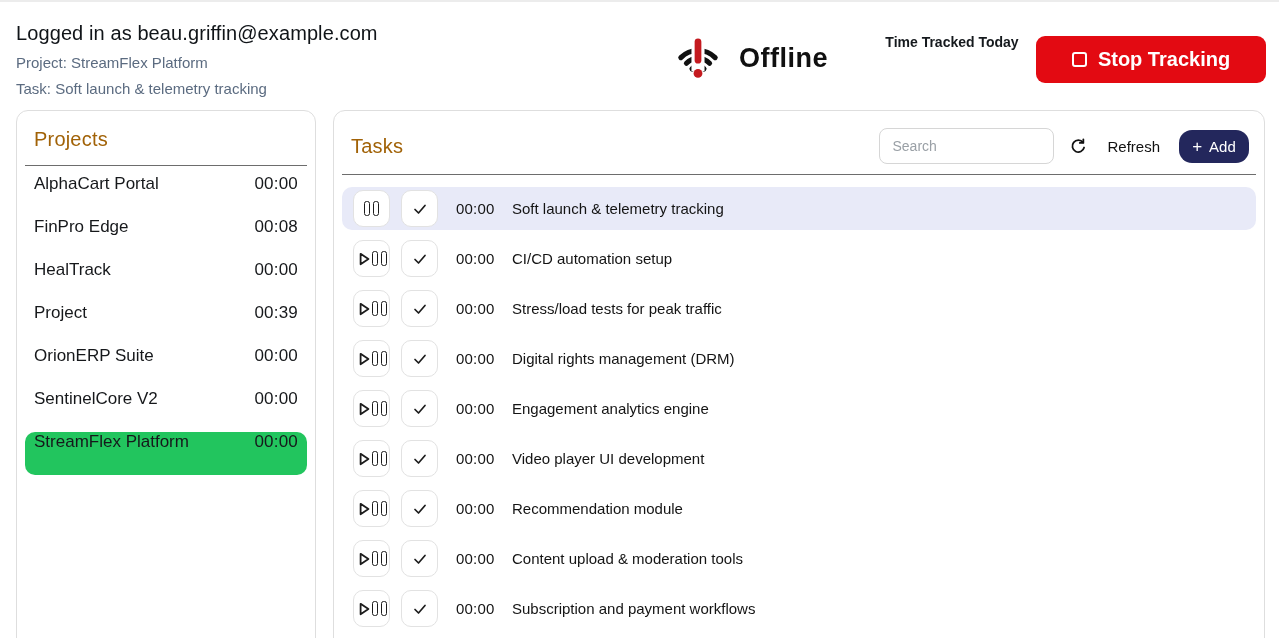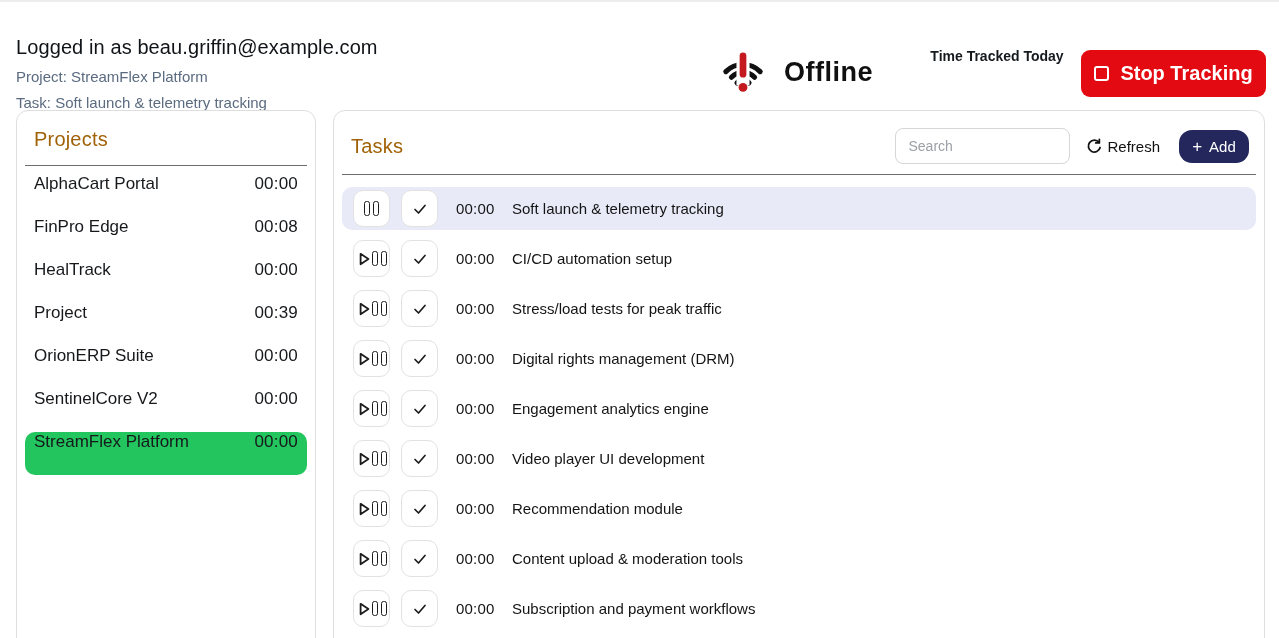--- a/index.html
+++ b/index.html
@@ -8,34 +8,34 @@
     font-family: "Liberation Sans", sans-serif;
     background: #ffffff;
     color: #151515;
     border-top: 2px solid #ececec;
     overflow: hidden;
   }
   
   .header {
     display: flex;
     align-items: flex-start;
-    padding: 24px 13px 0 16px;
+    padding: 10px 13px 0 16px;
     height: 108px;
   }
   .header-left { flex: 1 1 auto; }
   .logged-in { font-size: 20px; color: #101418; margin-top: 10px; letter-spacing: .1px; }
   .meta { font-size: 15px; color: #5b6b80; margin-top: 9px; }
   .offline-group { display: flex; align-items: center; gap: 12px; margin-top: 18px; margin-right: 56px; }
   .offline-label { font-size: 27px; font-weight: bold; color: #101010; letter-spacing: .5px; }
   .time-block { text-align: center; margin-top: 22px; margin-right: 16px; min-width: 136px; }
   .tt-label { font-size: 14px; font-weight: bold; color: #15191d; }
   .tt-value { font-size: 31px; color: #0e1114; margin-top: 2px; letter-spacing: .5px; }
   .stop-btn {
     display: flex; align-items: center; justify-content: center; gap: 11px;
-    width: 185px; height: 47px; margin-top: 24px;
+    width: 230px; height: 47px; margin-top: 24px;
     background: #e30a12; color: #ffffff; border: none; border-radius: 9px;
     font-family: inherit; font-size: 20px; font-weight: bold; cursor: pointer;
   }
   .stop-ico { width: 15px; height: 15px; border: 2px solid #ffffff; border-radius: 3px; display: inline-block; }
   
   .main { display: flex; gap: 17px; padding: 0 14px 0 16px; align-items: flex-start; }
   .card {
     border: 1px solid #dedede; border-radius: 12px;
     padding: 17px 8px 8px; background: #fff; height: 560px;
   }
@@ -56,21 +56,21 @@
   
   .tasks-header { display: flex; align-items: center; height: 36px; padding-right: 7px; }
   .tasks-header .card-title { flex: 1 1 auto; }
   .search {
     width: 175px; height: 36px; border: 1px solid #d6d6d6; border-radius: 8px;
     font-family: inherit; font-size: 14px; color: #6d28d9; padding: 0 12px;
     outline: none; margin-right: 16px;
   }
   .search::placeholder { color: #9aa0a6; }
   .refresh-btn {
-    display: flex; align-items: center; gap: 4px; background: none; border: none;
+    display: flex; align-items: center; gap: 20px; background: none; border: none;
     font-family: inherit; font-size: 15px; color: #111; cursor: pointer; margin-right: 19px;
   }
   .add-btn {
     display: flex; align-items: center; justify-content: center; gap: 7px;
     width: 70px; height: 33px; background: #23275c; color: #fff; border: none;
     border-radius: 13px; font-family: inherit; font-size: 15px; cursor: pointer;
   }
   .plus { font-size: 17px; line-height: 1; }
   
   .task-row { display: flex; align-items: center; height: 43px; margin-bottom: 7px; padding: 0 11px; border-radius: 10px; }

